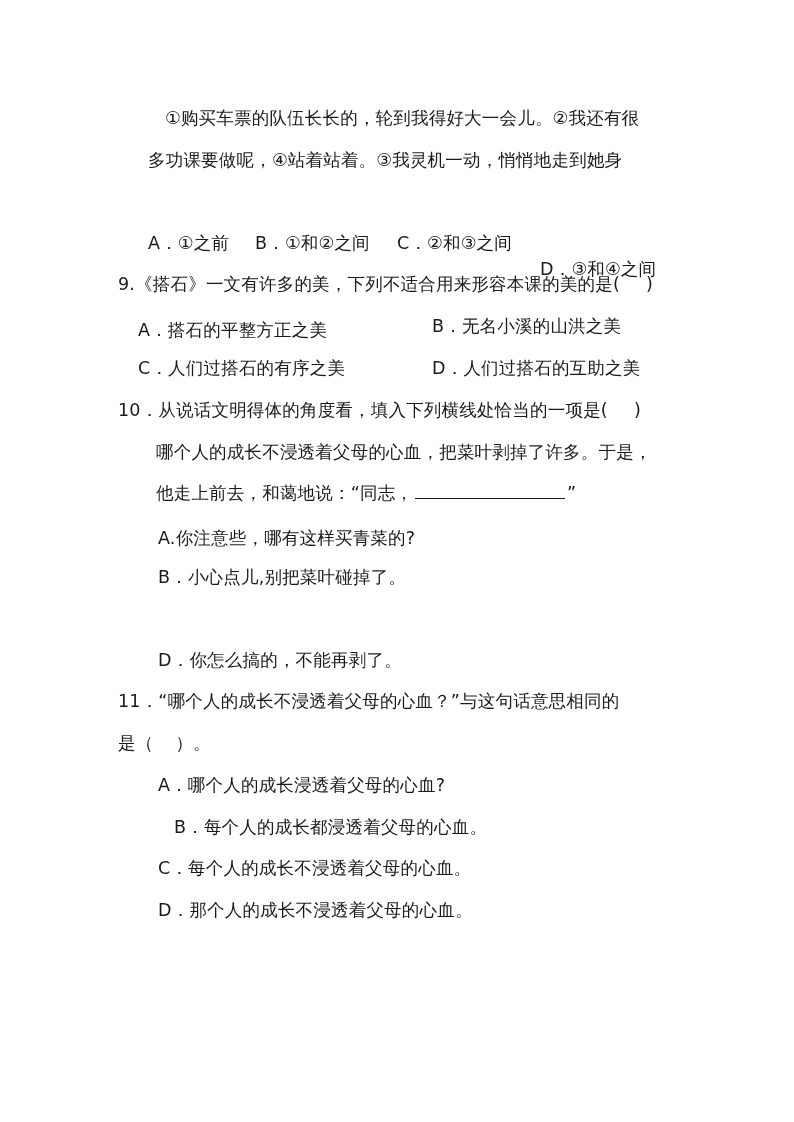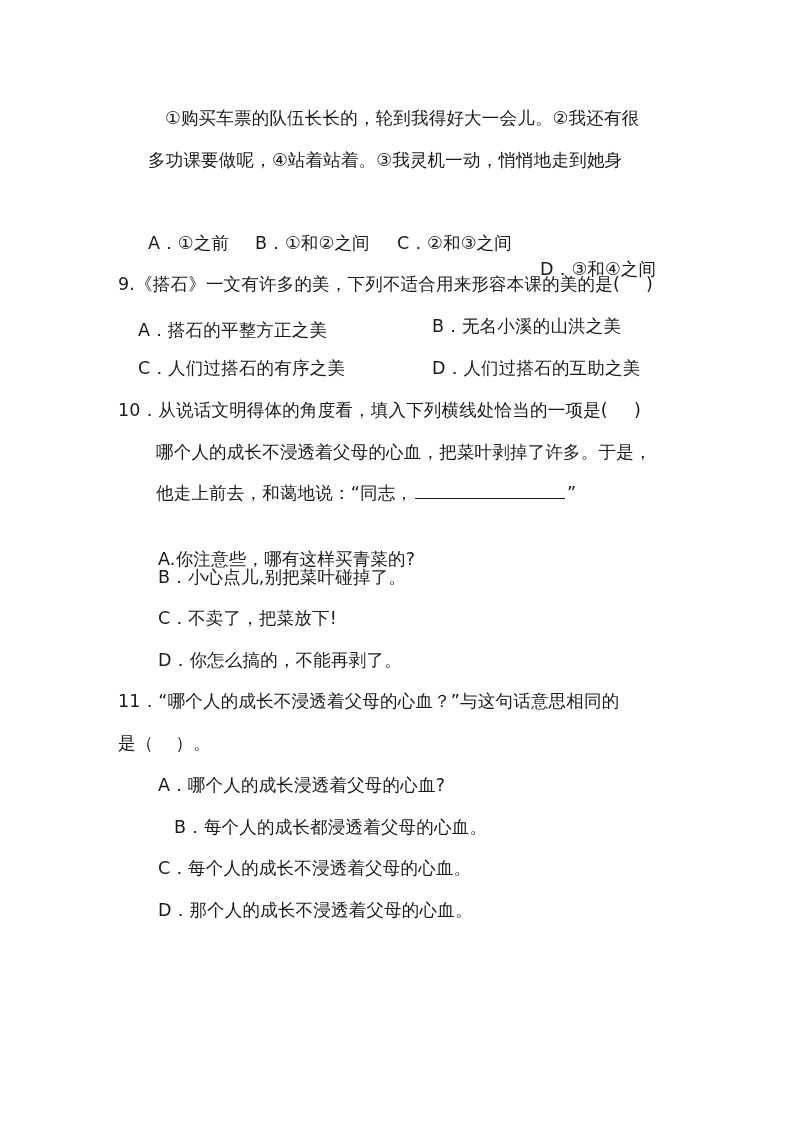--- a/index.html
+++ b/index.html
@@ -66,23 +66,22 @@
   <div class="line" style="left:138px; top:356px;">C．人们过搭石的有序之美</div>
   <div class="line" style="left:432px; top:356px;">D．人们过搭石的互助之美</div>
 
   <div class="line" style="left:118px; top:398px;">
     <span>10．从说话文明得体的角度看，填入下列横线处恰当的一项是(</span><span class="paren-gap"></span><span>)</span>
   </div>
   <div class="line" style="left:156px; top:440px;">哪个人的成长不浸透着父母的心血，把菜叶剥掉了许多。于是，</div>
   <div class="line" style="left:156px; top:481px;">
     <span>他走上前去，和蔼地说：“同志，</span><span class="blank"></span><span>”</span>
   </div>
-  <div class="line" style="left:158px; top:547px;">A.你注意些，哪有这样买青菜的?</div>
+  <div class="line" style="left:158px; top:526px;">A.你注意些，哪有这样买青菜的?</div>
   <div class="line" style="left:158px; top:565px;">B．小心点儿,别把菜叶碰掉了。</div>
-  <div class="line" style="left:158px; top:606px;">C．不卖了，把菜放下!</div>
   <div class="line" style="left:158px; top:648px;">D．你怎么搞的，不能再剥了。</div>
 
   <div class="line" style="left:118px; top:689px;">11．“哪个人的成长不浸透着父母的心血？”与这句话意思相同的</div>
   <div class="line" style="left:118px; top:731px;">
     <span>是（</span><span class="paren-gap-small"></span><span>）。</span>
   </div>
   <div class="line" style="left:158px; top:773px;">A．哪个人的成长浸透着父母的心血?</div>
   <div class="line" style="left:158px; top:815px;margin-left:16px;">B．每个人的成长都浸透着父母的心血。</div>
   <div class="line" style="left:158px; top:856px;">C．每个人的成长不浸透着父母的心血。</div>
   <div class="line" style="left:158px; top:898px;">D．那个人的成长不浸透着父母的心血。</div>

